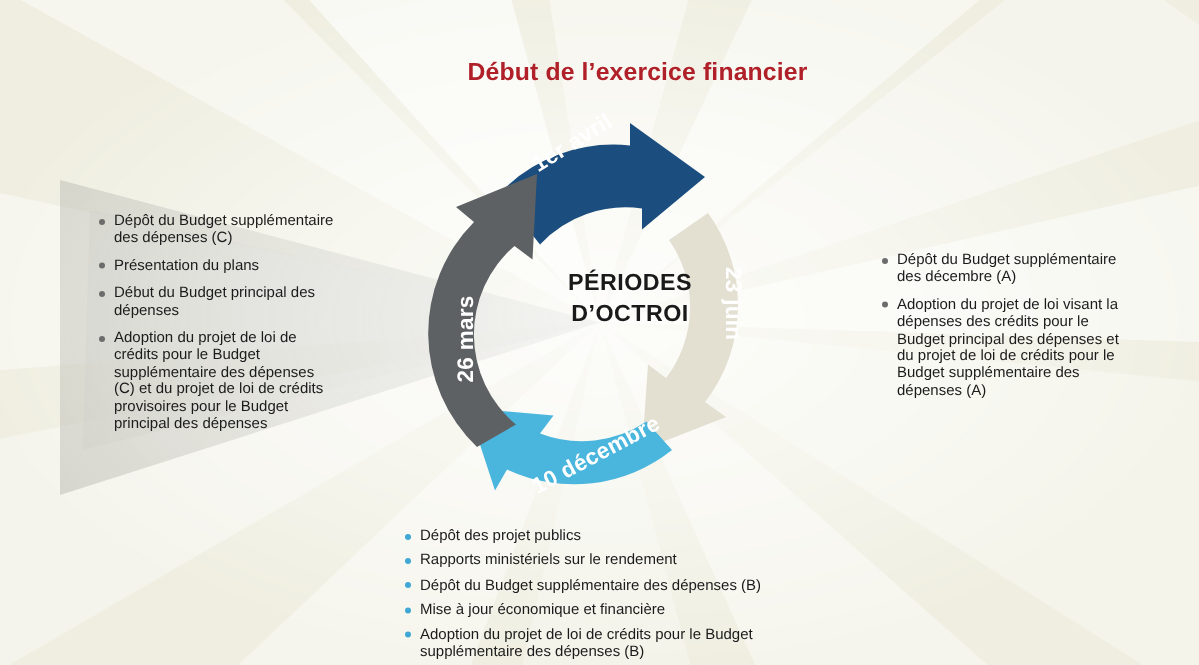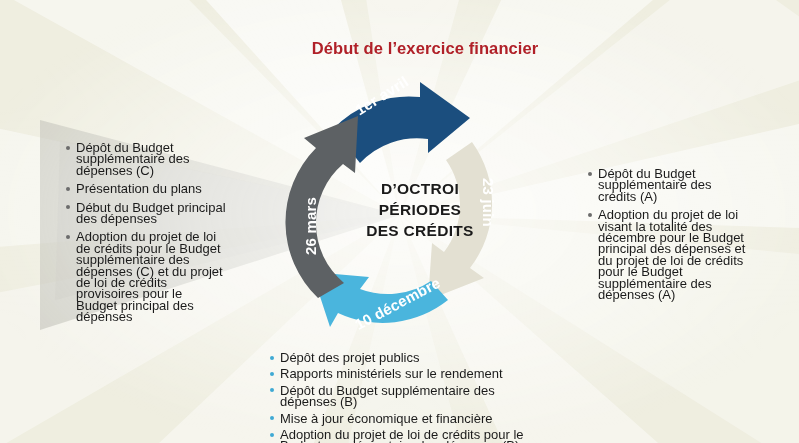--- a/index.html
+++ b/index.html
@@ -91,21 +91,21 @@
   }
   .lbl-mars {
     left: 302px;
     top: 255px;
     transform: rotate(-90deg);
     transform-origin: left top;
   }
   
   .list {
     position: absolute;
-    font-size: 13px;
+    font-size: 10px;
     line-height: 11.4px;
     color: #1b1b1b;
   }
   .list .item {
     position: relative;
     padding-left: 10px;
     margin-bottom: 7px;
   }
   .list .item:before {
     content: "";
@@ -221,40 +221,39 @@
                A 78 78 0 0 0 344 283
                Z" fill="#5d6164"></path>
     </g>
   </svg>
 
   <div class="title">
     <span>Début de l’exercice financier</span>
   </div>
 
   <div class="center-label">
+    <div>PÉRIODES</div>
     <div>D’OCTROI</div>
-    <div>PÉRIODES</div>
-    <div>DES CRÉDITS</div>
   </div>
 
   <div class="arrow-label lbl-avril">1er avril</div>
   <div class="arrow-label lbl-juin">23 juin</div>
   <div class="arrow-label lbl-dec">10 décembre</div>
   <div class="arrow-label lbl-mars">26 mars</div>
 
   <div class="list grey list-left">
     <div class="item">Dépôt du Budget supplémentaire des dépenses (C)</div>
     <div class="item">Présentation du plans</div>
     <div class="item">Début du Budget principal des dépenses</div>
     <div class="item">Adoption du projet de loi de crédits pour le Budget supplémentaire des dépenses (C) et du projet de loi de crédits provisoires pour le Budget principal des dépenses</div>
   </div>
 
   <div class="list grey list-right">
-    <div class="item">Dépôt du Budget supplémentaire des crédits (A)</div>
-    <div class="item">Adoption du projet de loi visant la totalité des décembre pour le Budget principal des dépenses et du projet de loi de crédits pour le Budget supplémentaire des dépenses (A)</div>
+    <div class="item">Dépôt du Budget supplémentaire des décembre (A)</div>
+    <div class="item">Adoption du projet de loi visant la dépenses des crédits pour le Budget principal des dépenses et du projet de loi de crédits pour le Budget supplémentaire des dépenses (A)</div>
   </div>
 
   <div class="list blue list-bottom">
     <div class="item">Dépôt des projet publics</div>
     <div class="item">Rapports ministériels sur le rendement</div>
     <div class="item">Dépôt du Budget supplémentaire des dépenses (B)</div>
     <div class="item">Mise à jour économique et financière</div>
     <div class="item">Adoption du projet de loi de crédits pour le Budget supplémentaire des dépenses (B)</div>
   </div>
 

